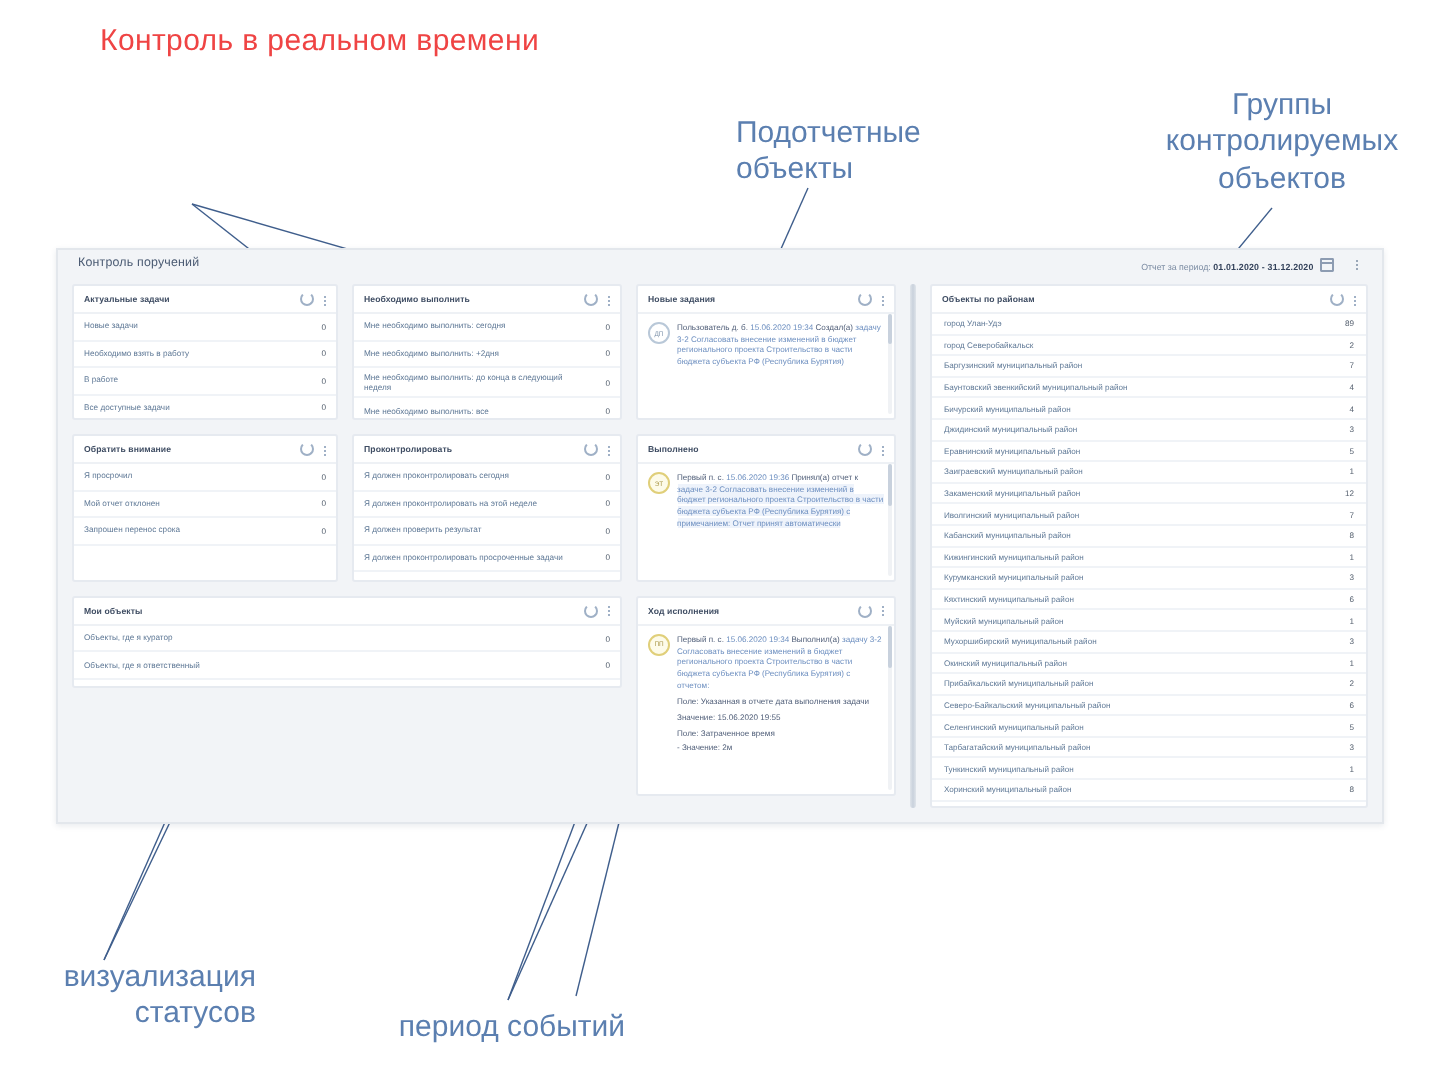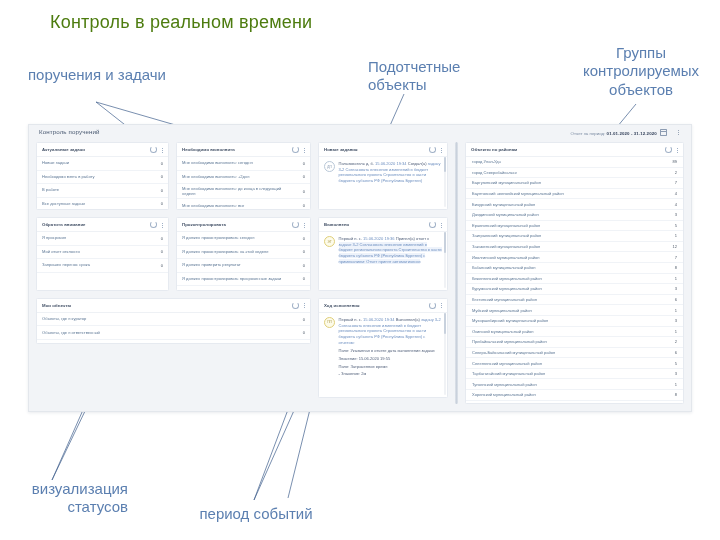--- a/index.html
+++ b/index.html
@@ -5,21 +5,21 @@
   html,body{margin:0;padding:0;}
   body{
     width:720px;height:540px;position:relative;overflow:hidden;
     background:#ffffff;
     font-family:"Liberation Sans","DejaVu Sans",sans-serif;
     -webkit-font-smoothing:antialiased;
   }
   
   .slide-title{
     position:absolute;left:50px;top:12px;
-    font-size:18px;color:#4d7c0f;letter-spacing:.2px;white-space:nowrap;
+    font-size:15px;color:#ef4444;letter-spacing:.2px;white-space:nowrap;
   }
   .anno{
     position:absolute;color:#5b7fb0;font-size:15px;line-height:1.22;
   }
   .anno .sub{display:block;font-size:9.5px;font-style:italic;color:#6e8db9;margin-top:1px;}
   #anno-left{left:28px;top:66px;}
   #anno-mid{left:368px;top:58px;text-align:left;width:120px;}
   #anno-right{left:566px;top:44px;text-align:center;width:150px;}
   #anno-bl{left:8px;top:480px;text-align:right;width:120px;}
   #anno-bm{left:186px;top:505px;text-align:center;width:140px;}
@@ -103,21 +103,20 @@
   .orow{display:flex;align-items:center;height:9.6px;padding:0 6px;border-bottom:1px solid #f0f3f7;}
   .orow .lbl{flex:1;font-size:4.05px;color:#5d7795;white-space:nowrap;overflow:hidden;}
   .orow .val{font-size:4.05px;color:#55606f;text-align:right;min-width:9px;}
 </style>
 </head>
 <body>
 
 <div class="slide-title">Контроль в реальном времени</div>
 
 <div class="anno" id="anno-left">
-  <span>поручения и задачи</span>
 </div>
 <div class="anno" id="anno-mid">Подотчетные объекты</div>
 <div class="anno" id="anno-right">Группы контролируемых объектов</div>
 <div class="anno" id="anno-bl">визуализация статусов</div>
 <div class="anno" id="anno-bm">период событий</div>
 
 <svg class="leaders">
   <g stroke="#3f5e8c" stroke-width="0.7" fill="none">
     <path d="M96,102 L176,165"></path>
     <path d="M96,102 L310,164"></path>

